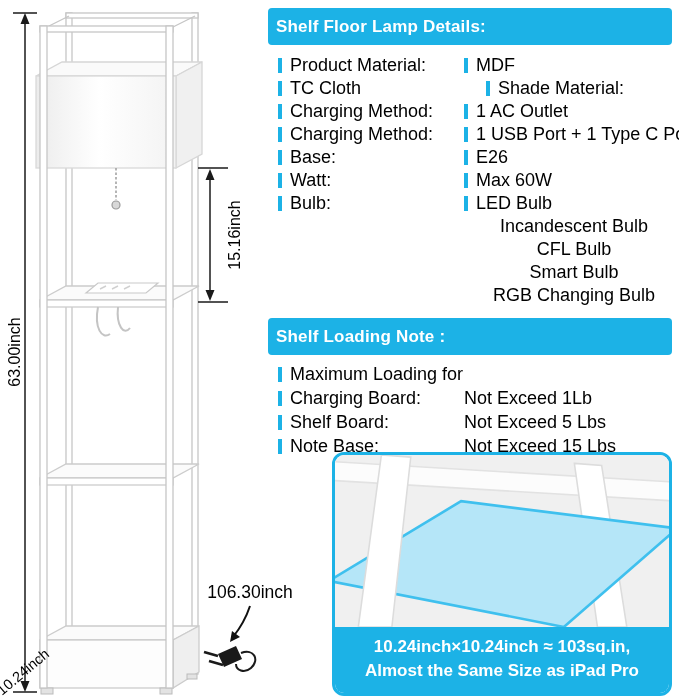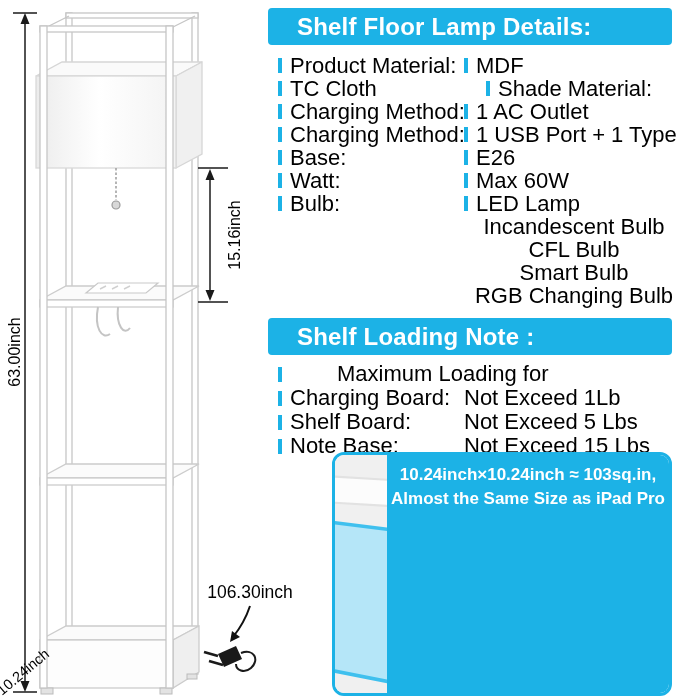--- a/index.html
+++ b/index.html
@@ -15,47 +15,47 @@
 
   
   .lamp-svg { position:absolute; left:0; top:0; z-index:1; }
 
   
   .panel { position:absolute; left:268px; top:8px; width:404px; z-index:2; }
   .hdr {
     background:var(--accent);
     color:#fff;
     font-weight:bold;
-    font-size:24px;
+    font-size:17px;
     line-height:25px;
-    padding:6px 29px;
+    padding:6px 8px;
     border-radius:4px;
     letter-spacing:0.2px;
   }
   .hdr2 { margin-top:11px; }
   .spec { margin-top:9px; padding-left:10px; }
   .loading { margin-top:7px; padding-left:10px; }
-  .specrow { display:flex; height:23px; font-size:22px; align-items:center; }
+  .specrow { display:flex; height:23px; font-size:18px; align-items:center; }
   .loading .specrow { height:24px; }
   .cell { display:flex; align-items:center; min-width:0; }
   .cell.label { width:186px; flex:none; }
   .cell.value { flex:1; }
-  .cell.wide { width:100%;gap:47px; }
+  .cell.wide { width:100%; }
   .bar {
     width:4px; height:15px; background:var(--accent);
     margin-right:8px; flex:none; display:inline-block;
   }
   .txt { white-space:nowrap; }
   .value.indent { padding-left:12px;justify-content:center; }
 
   
   .inset {
     position:absolute; left:332px; top:452px; width:340px; height:244px;
     border:3px solid var(--accent); border-radius:12px; overflow:hidden;
-    background:#fff; display:flex; flex-direction:row; z-index:3;
+    background:#fff; display:flex; flex-direction:column; z-index:3;
   }
   .inset-photo { flex:1; min-height:0; }
   .inset-photo svg { display:block; width:100%; height:100%; }
   .inset-caption {
     background:var(--accent); color:#fff; font-weight:bold;
     font-size:17px; line-height:24px; text-align:center;
     padding:8px 4px 10px;
   }
 </style>
 </head>
@@ -223,21 +223,21 @@
             <span class="txt">Max 60W</span>
           </div>
       </div>
       <div class="specrow">
         <div class="cell label">
             <span class="bar"></span>
             <span class="txt">Bulb:</span>
           </div>
         <div class="cell value">
             <span class="bar"></span>
-            <span class="txt">LED Lamp</span>
+            <span class="txt">LED Bulb</span>
           </div>
       </div>
       <div class="specrow">
         <div class="cell label"></div>
         <div class="cell value indent">
             <span class="txt">Incandescent Bulb</span>
           </div>
       </div>
       <div class="specrow">
         <div class="cell label"></div>

